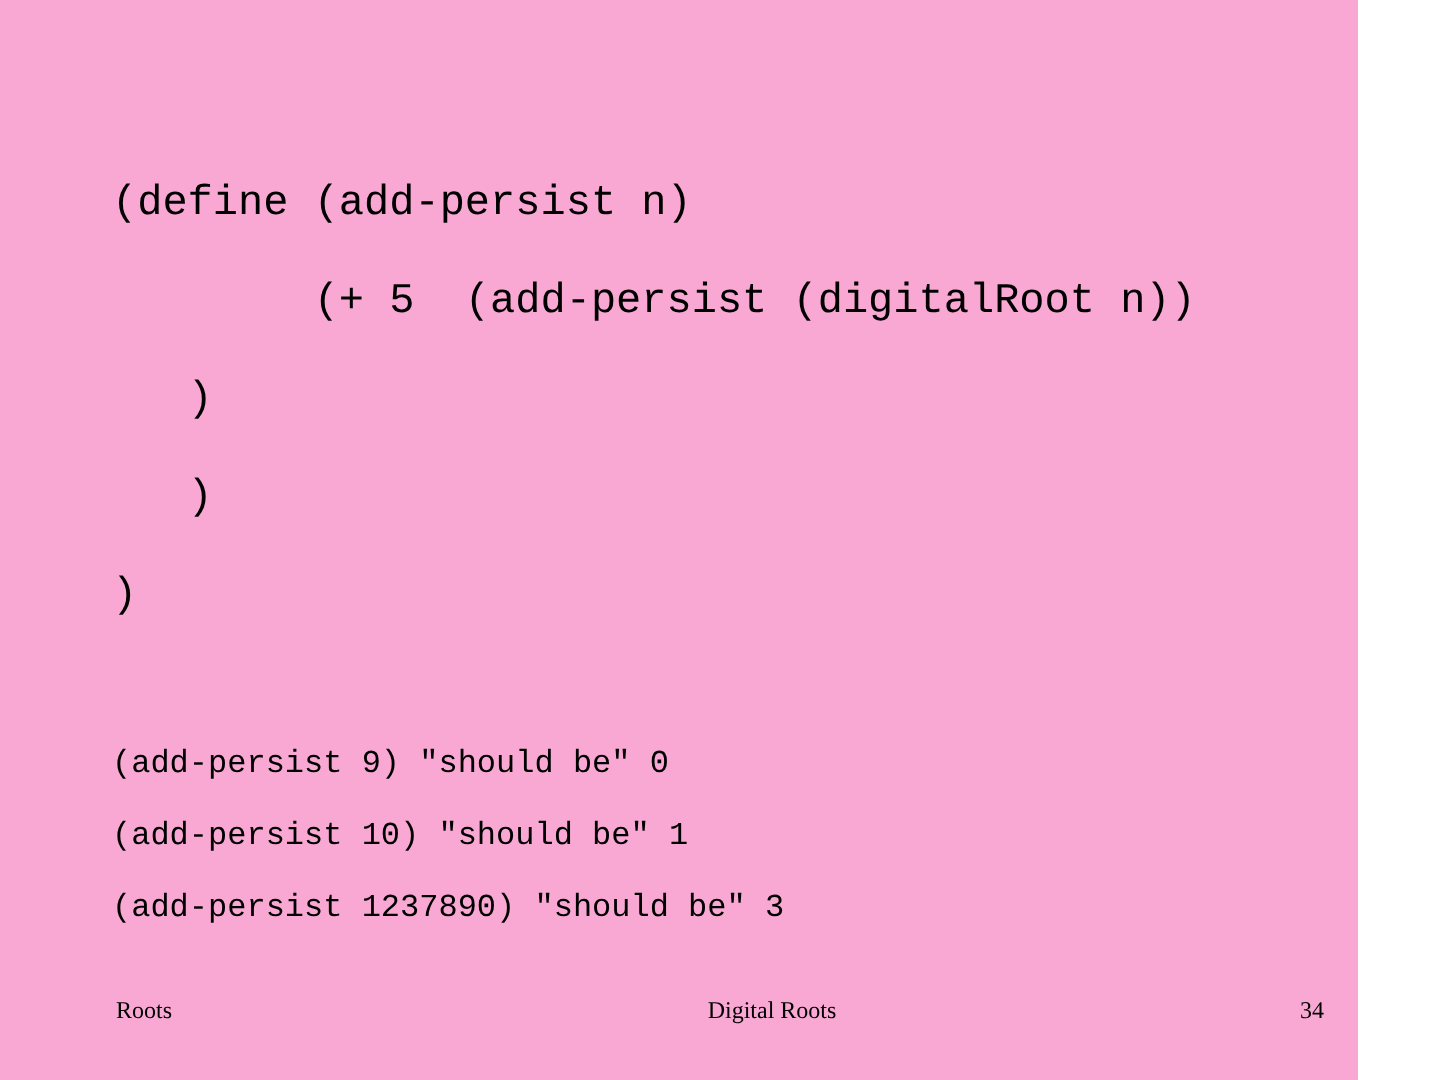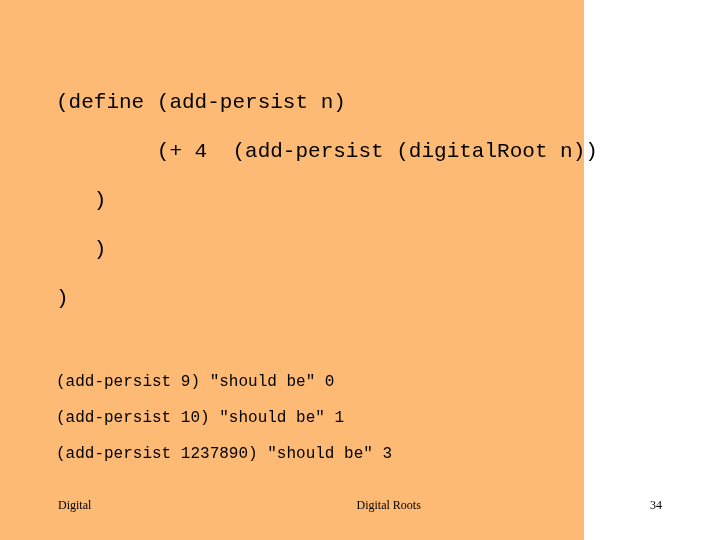--- a/index.html
+++ b/index.html
@@ -13,23 +13,23 @@
     height: 540px;
     overflow: hidden;
     font-family: "Liberation Sans", sans-serif;
     color: #000000;
     position: relative;
   }
   .slide {
     position: absolute;
     left: 0;
     top: 0;
-    width: 584px;
+    width: 679px;
     height: 540px;
-    background: #fdba74;
+    background: #f9a8d4;
   }
 
   
   .code-block {
     position: absolute;
     left: 56px;
     top: 78px;
     width: 640px;
   }
   .code-line {
@@ -76,31 +76,31 @@
   .footer-center { flex: 1 1 auto; text-align: center; padding-left: 36px; }
   .footer-right  { flex: 0 0 auto; text-align: right; }
 </style>
 </head>
 <body>
 
 <div class="slide">
 
   <div class="code-block">
     <div class="code-line">(define (add-persist n)</div>
-    <div class="code-line">        (+ 4  (add-persist (digitalRoot n))</div>
+    <div class="code-line">        (+ 5  (add-persist (digitalRoot n))</div>
     <div class="code-line">   )</div>
     <div class="code-line">   )</div>
     <div class="code-line">)</div>
   </div>
 
   <div class="tests-block">
     <div class="test-line">(add-persist 9) "should be" 0</div>
     <div class="test-line">(add-persist 10) "should be" 1</div>
     <div class="test-line">(add-persist 1237890) "should be" 3</div>
   </div>
 
   <div class="footer">
-    <div class="footer-left">Digital</div>
+    <div class="footer-left">Roots</div>
     <div class="footer-center">Digital Roots</div>
     <div class="footer-right">34</div>
   </div>
 
 </div>
 
 </body></html>

